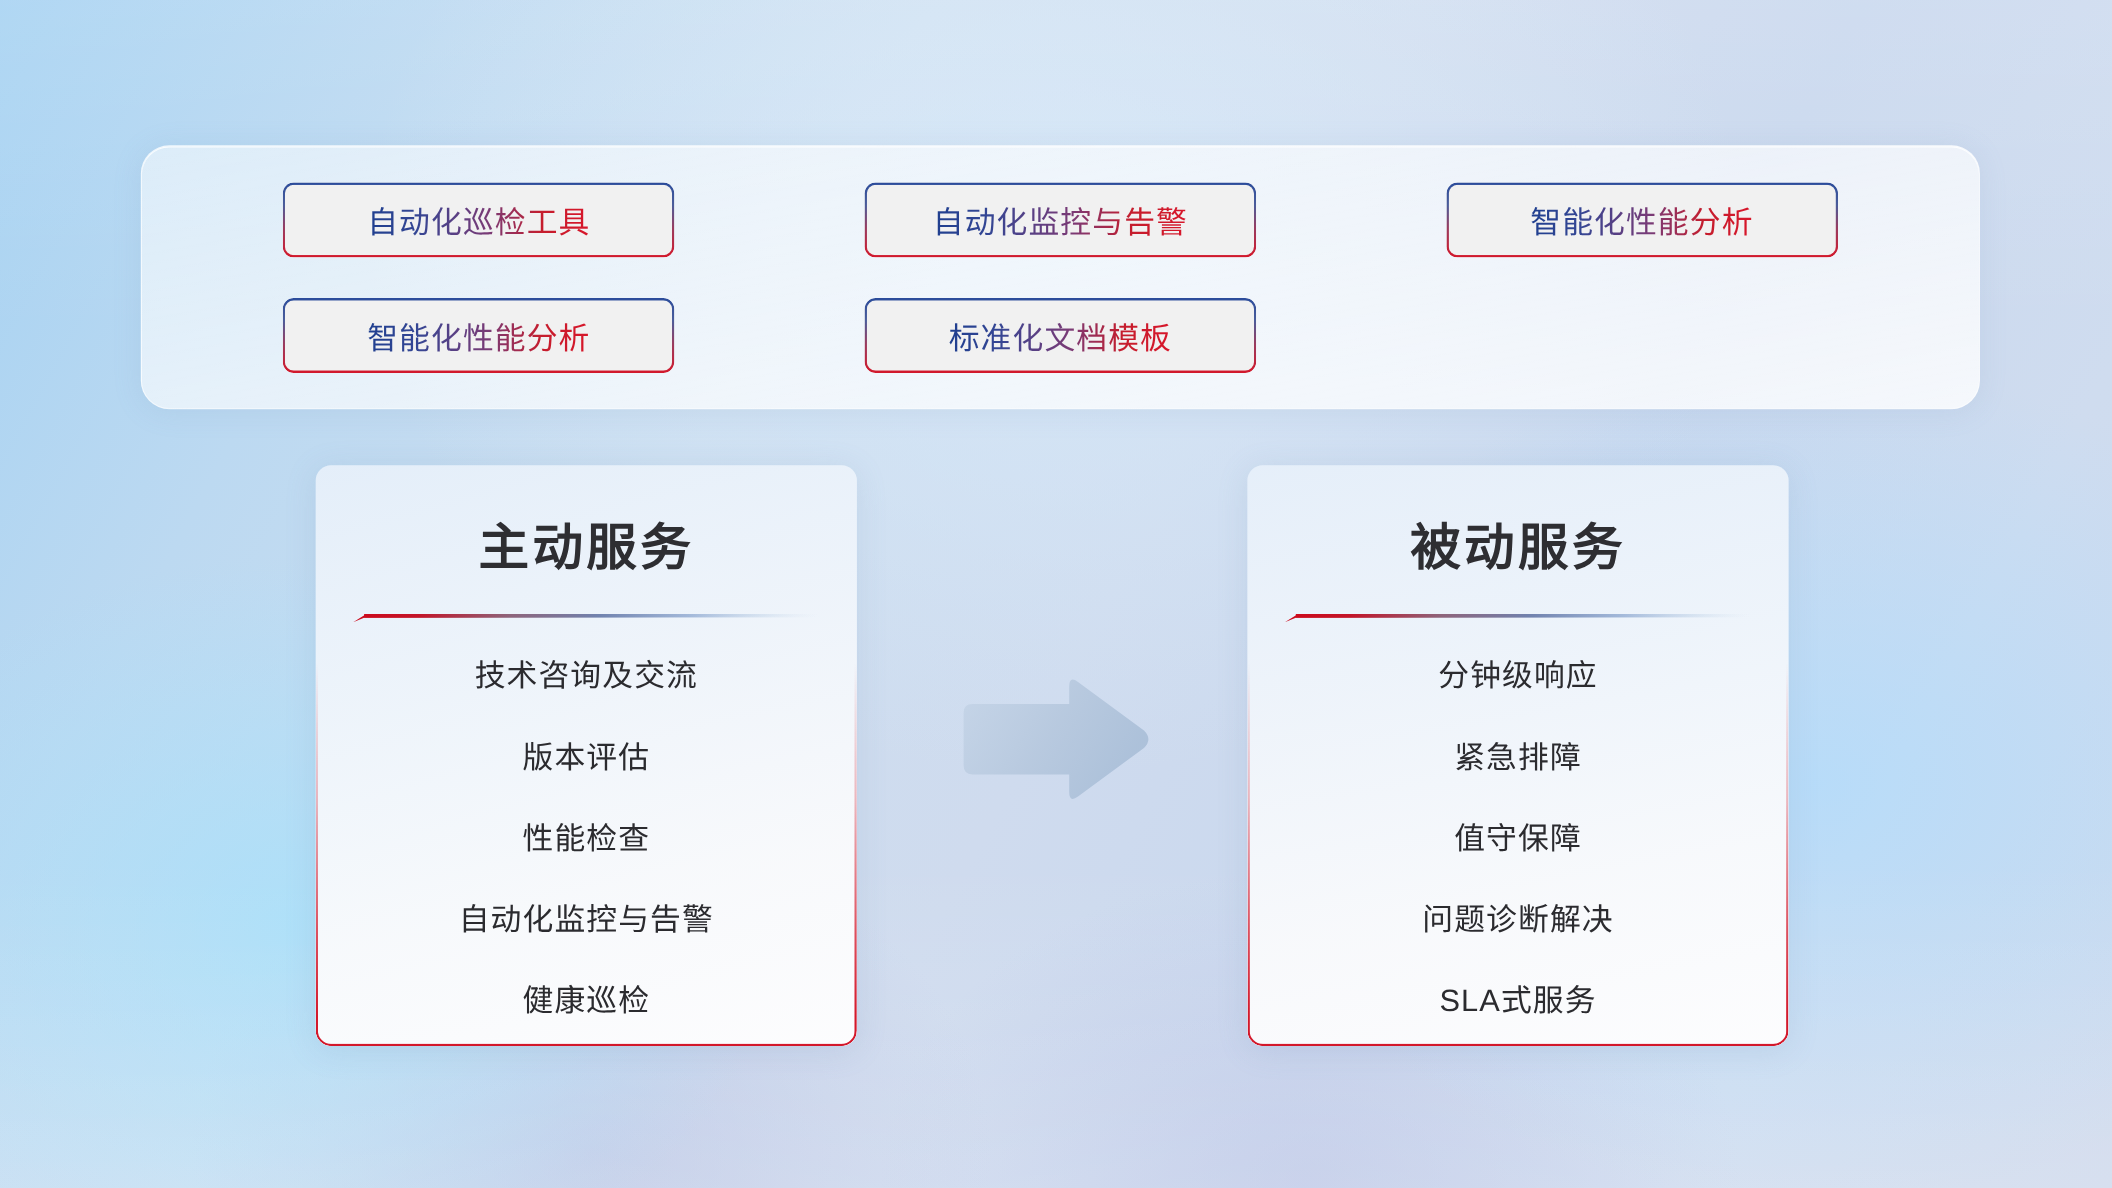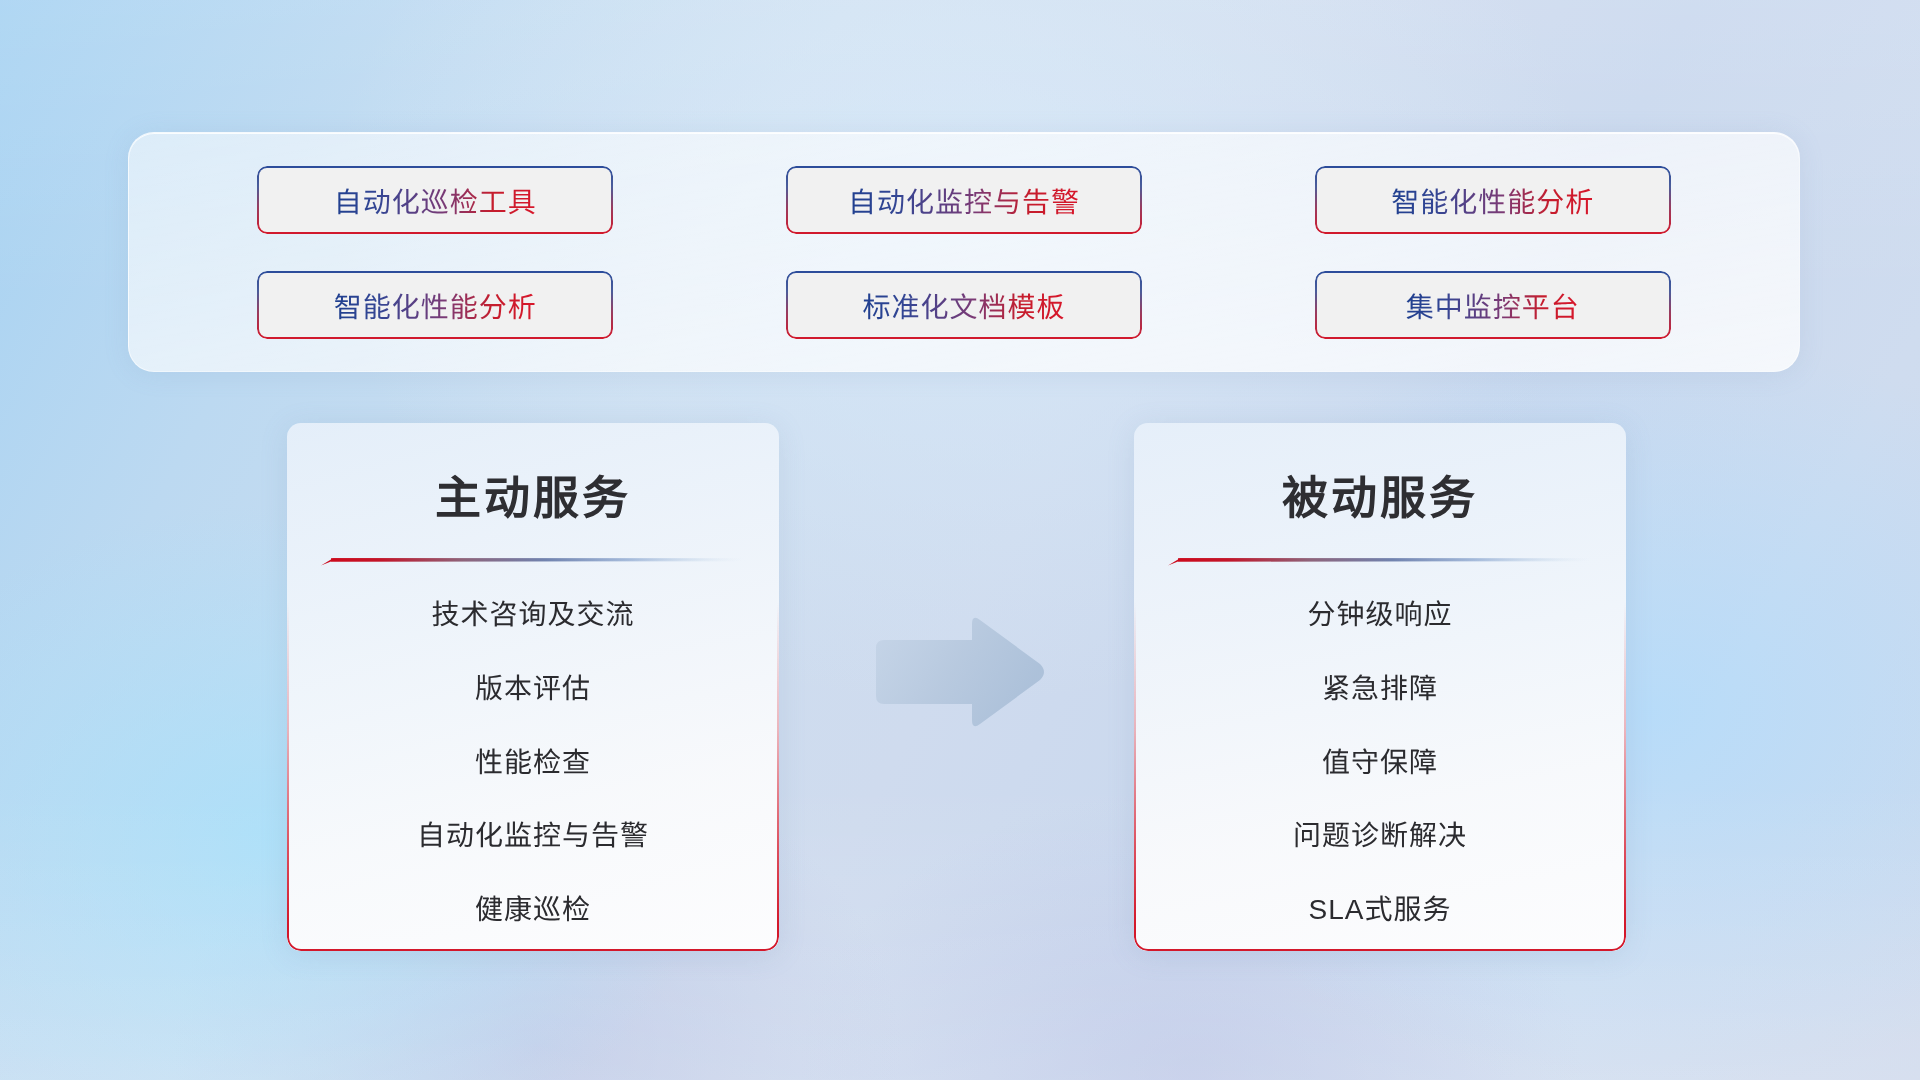--- a/index.html
+++ b/index.html
@@ -220,23 +220,20 @@
   </div>
 
   <div class="chip">
     <span class="chip-label">智能化性能分析</span>
   </div>
 
   <div class="chip">
     <span class="chip-label">标准化文档模板</span>
   </div>
 
-  <div class="chip">
-    <span class="chip-label">集中监控平台</span>
-  </div>
 
 </div>
 
 <div class="card" id="card-active">
   <div class="card-title">主动服务</div>
 
   <div class="card-divider">
     <svg viewBox="0 0 424 9" preserveAspectRatio="none" aria-hidden="true">
       <defs>
         <linearGradient id="divGradA" x1="0" y1="0" x2="1" y2="0">

